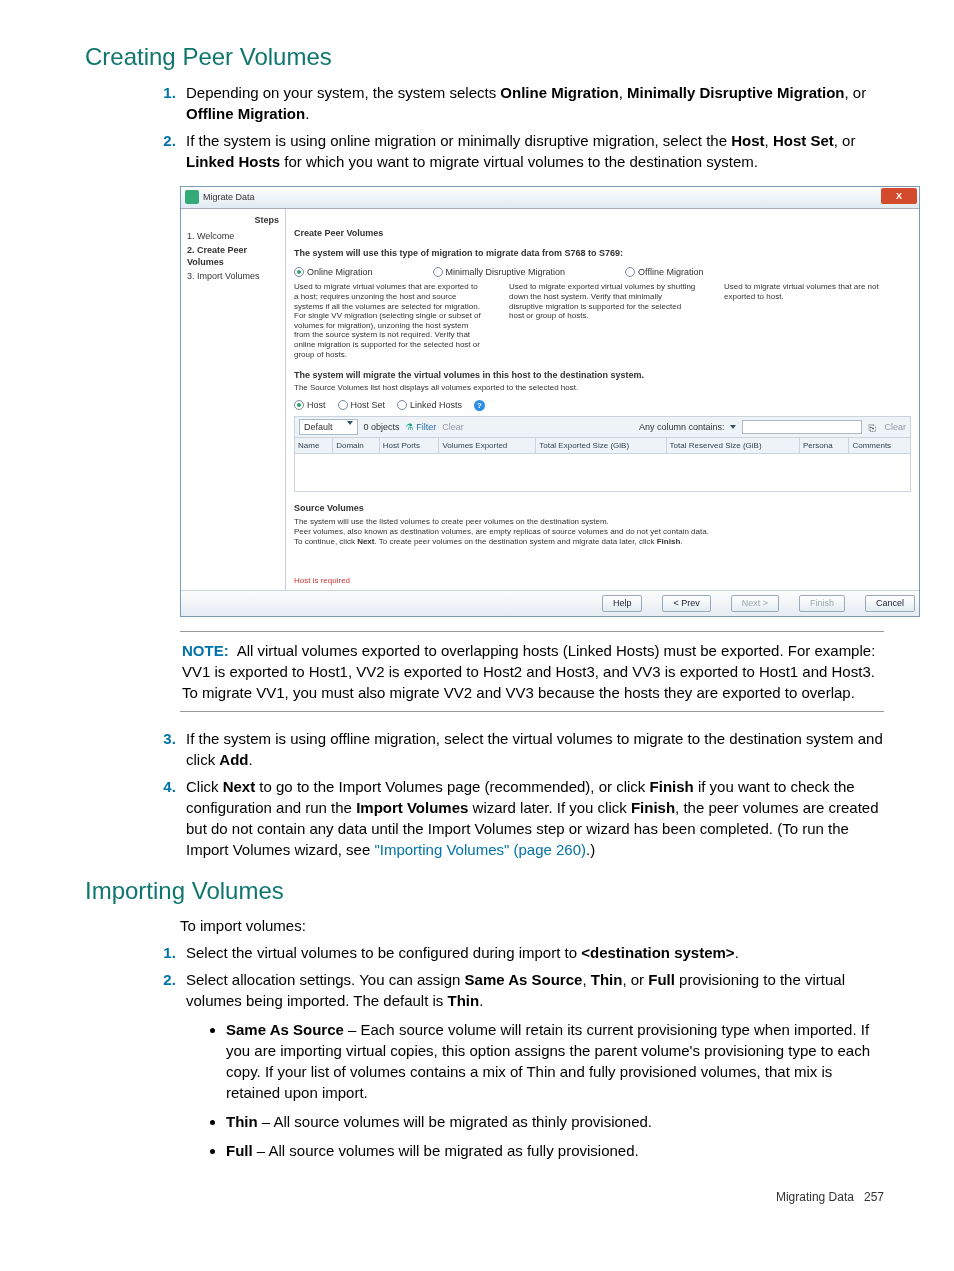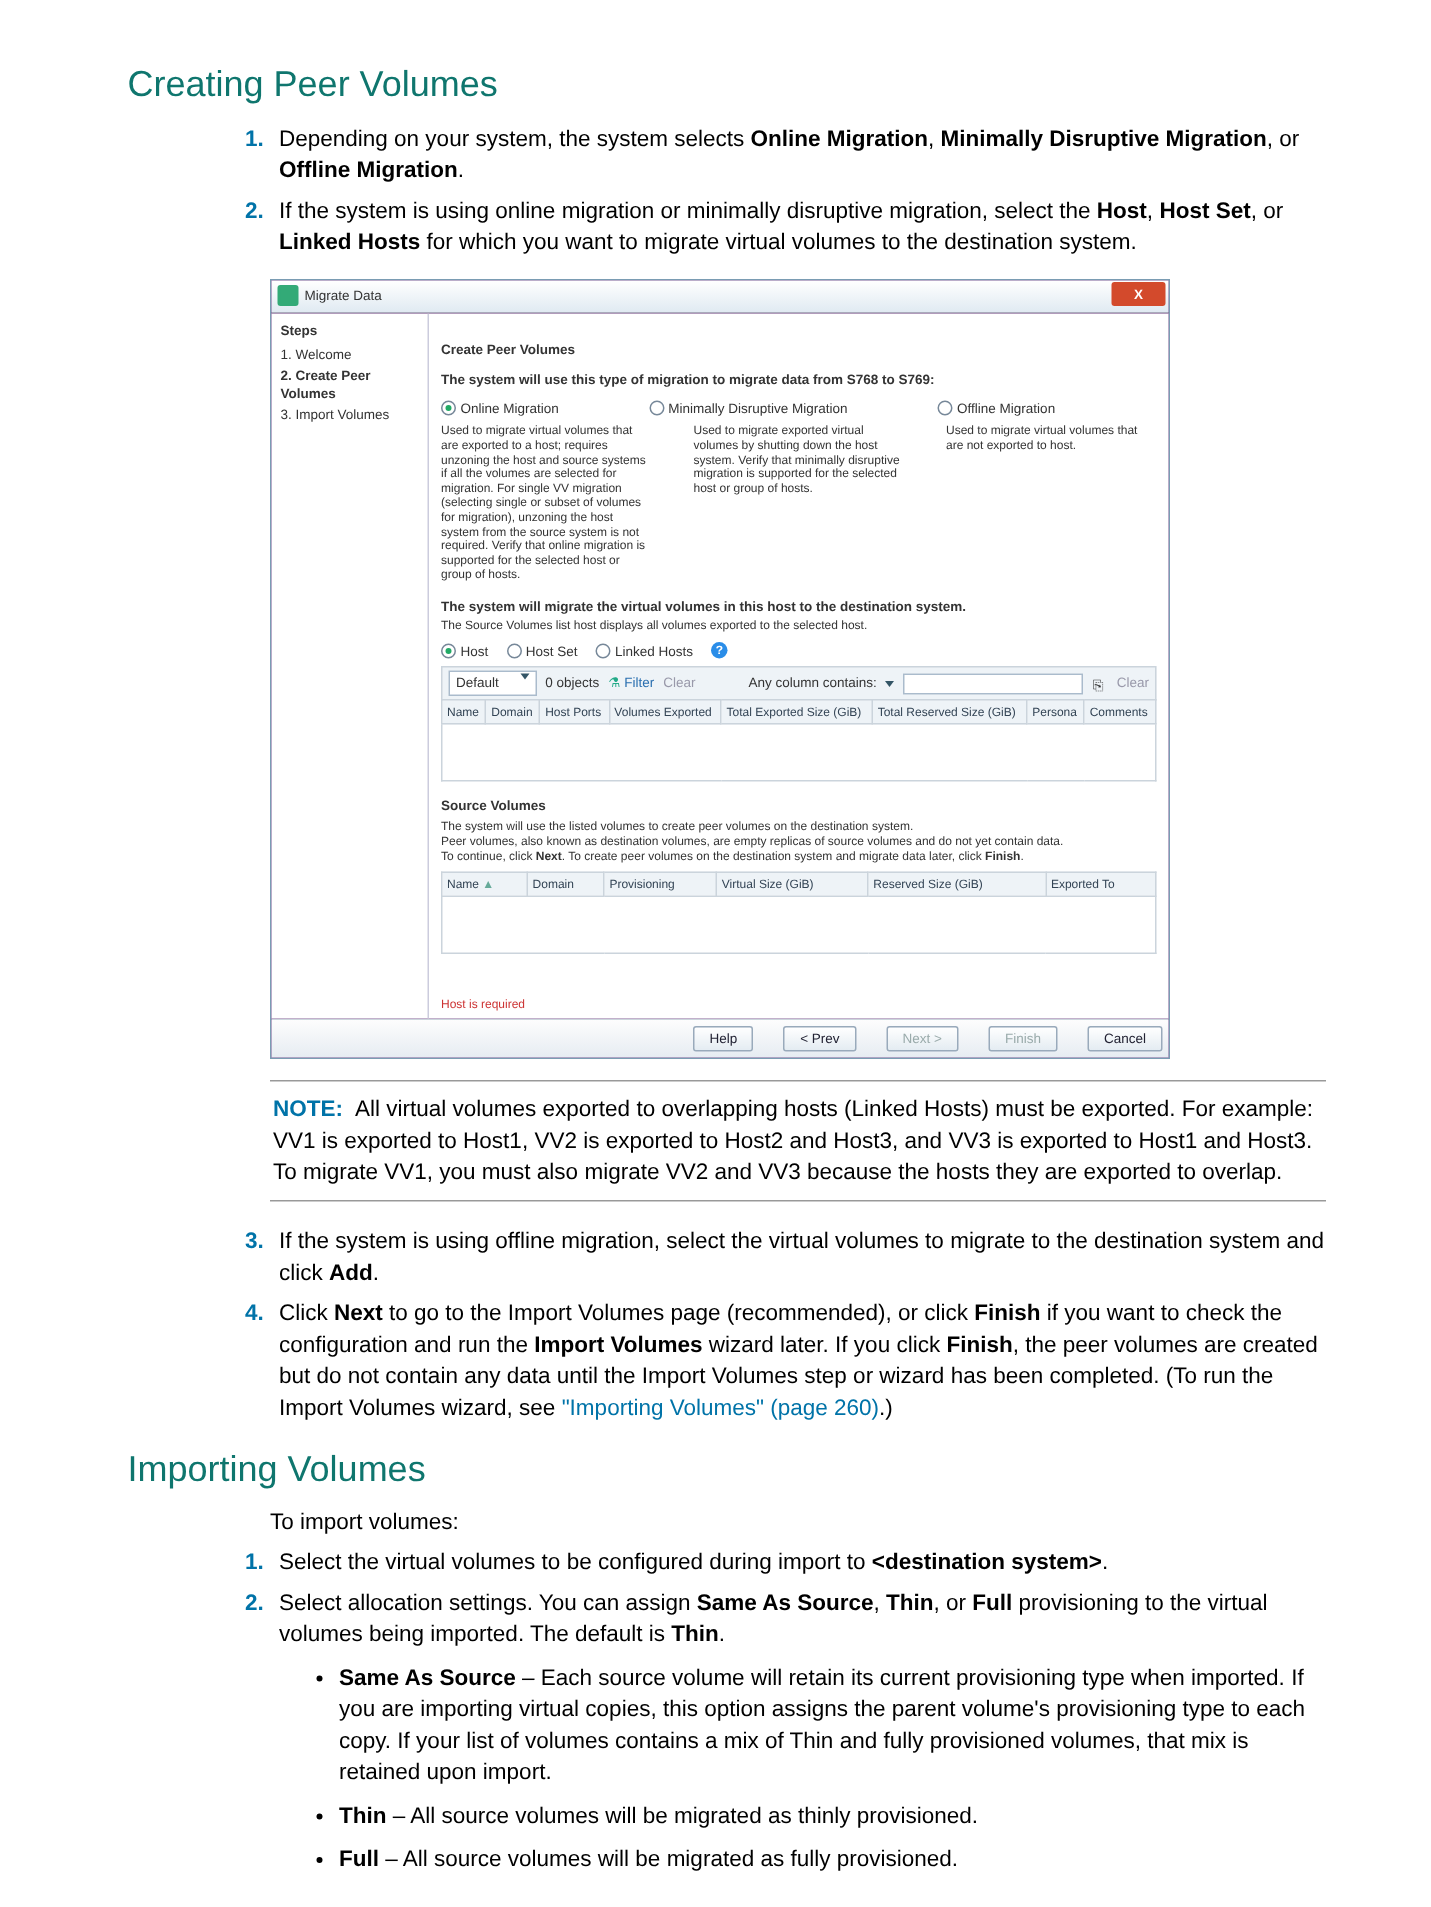--- a/index.html
+++ b/index.html
@@ -2,27 +2,27 @@
 <html><head>
 <meta charset="utf-8">
 <style>
   * { box-sizing: border-box; }
   body { margin:0; padding:40px 70px 40px 85px; font-family: Arial, Helvetica, sans-serif; font-size:15px; color:#000; line-height:1.4; width:954px; }
   h2 { font-family: Arial, sans-serif; font-weight:400; font-size:24px; color:#0f766e; margin:0 0 8px 0; }
   ol.main { margin:0 0 14px 0; padding-left:95px; }
   ol.main > li { margin:0 0 6px 0; padding-left:6px; }
   ol.main > li::marker { color:#0073a8; font-weight:700; font-family:Arial,sans-serif; }
   b { font-weight:700; }
-  .screenshot { margin:8px 0 14px 95px; border:1px solid #7a9cb3; width:600px; font-size:9px; font-family:Tahoma,Arial,sans-serif; background:#701a75; color:#333; }
+  .screenshot { margin:8px 0 14px 95px; border:1px solid #7a9cb3; width:740px; font-size:9px; font-family:Tahoma,Arial,sans-serif; background:#0f766e; color:#333; }
   .titlebar { display:flex; align-items:center; height:22px; background:linear-gradient(#fff,#e0eaf2); border-bottom:1px solid #aab; padding:0 4px; position:relative; }
   .titlebar .ico { width:14px; height:14px; background:#3a7; border-radius:2px; margin-right:4px; display:flex;align-items:center;justify-content:center;}
   .close-x { position:absolute; right:2px; top:1px; width:36px; height:16px; background:#d34a2c; color:#fff; text-align:center; border-radius:2px; line-height:16px; font-weight:700; }
   .content { display:flex; background:#fff; }
   .steps-col { width:105px; border-right:1px solid #ccd; padding:4px 6px; }
-  .steps-col .hdr { font-weight:700; margin-bottom:4px; }
+  .steps-col .hdr { font-weight:700; margin-bottom:4px;text-align:right; }
   .steps-col div { margin:1px 0; }
   .steps-col .cur { font-weight:700; }
   .main-col { flex:1; padding:4px 8px; }
   .main-col .hdr { font-weight:700; margin-bottom:8px;margin-top:14px; }
   .bold9 { font-weight:700; }
   .radios { display:flex; gap:60px; margin:6px 0 4px 0; }
   .radio-opt { display:flex; align-items:center; gap:3px; }
   .radio-dot { width:10px; height:10px; border:1px solid #789; border-radius:50%; display:inline-flex; align-items:center; justify-content:center; background:#fff; }
   .radio-dot.sel::after { content:""; width:4px; height:4px; background:#2a6; border-radius:50%; }
   .descs { display:flex; gap:28px; margin-bottom:10px; }
@@ -158,37 +158,20 @@
             </tr>
           </tbody>
       </table>
       <div class="section-gap"></div>
       <div class="bold9">Source Volumes</div>
       <div class="src-note">
         <span>The system will use the listed volumes to create peer volumes on the destination system.</span><br>
         <span>Peer volumes, also known as destination volumes, are empty replicas of source volumes and do not yet contain data.</span><br>
         <span>To continue, click </span><b>Next</b><span>. To create peer volumes on the destination system and migrate data later, click </span><b>Finish</b><span>.</span>
       </div>
-      <table class="grd">
-        <thead>
-            <tr>
-          <th><span>Name</span> <span style="color:#6a9">▲</span></th>
-          <th>Domain</th>
-          <th>Provisioning</th>
-          <th>Virtual Size (GiB)</th>
-          <th>Reserved Size (GiB)</th>
-          <th>Exported To</th>
-        </tr>
-          </thead>
-        <tbody>
-            <tr>
-              <td colspan="6"></td>
-            </tr>
-          </tbody>
-      </table>
       <div class="err">Host is required</div>
     </div>
   </div>
   <div class="btnbar">
     <span class="btn">Help</span>
     <span class="btn">&lt; Prev</span>
     <span class="btn dis">Next &gt;</span>
     <span class="btn dis">Finish</span>
     <span class="btn">Cancel</span>
   </div>

